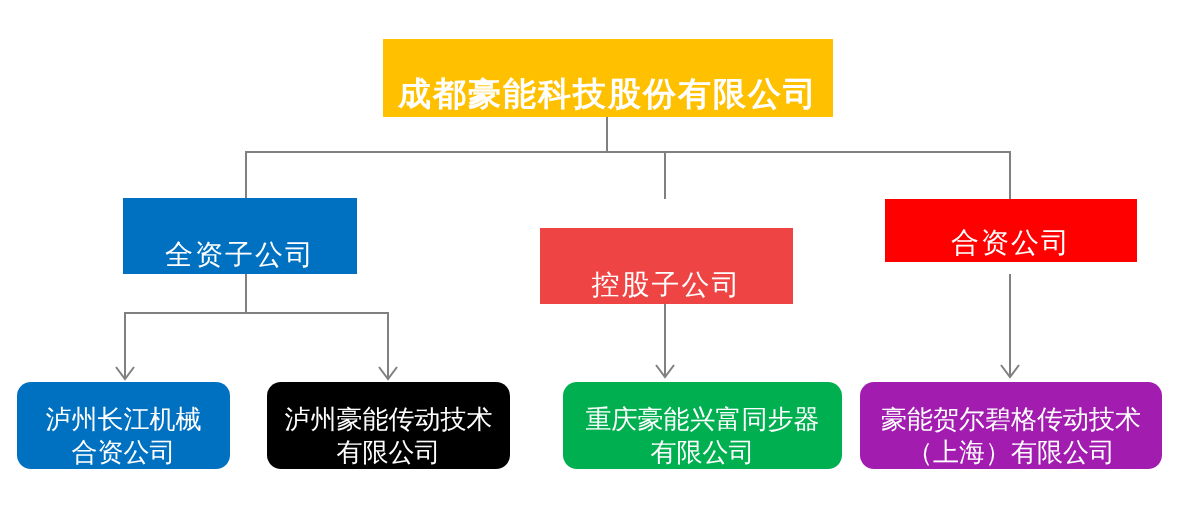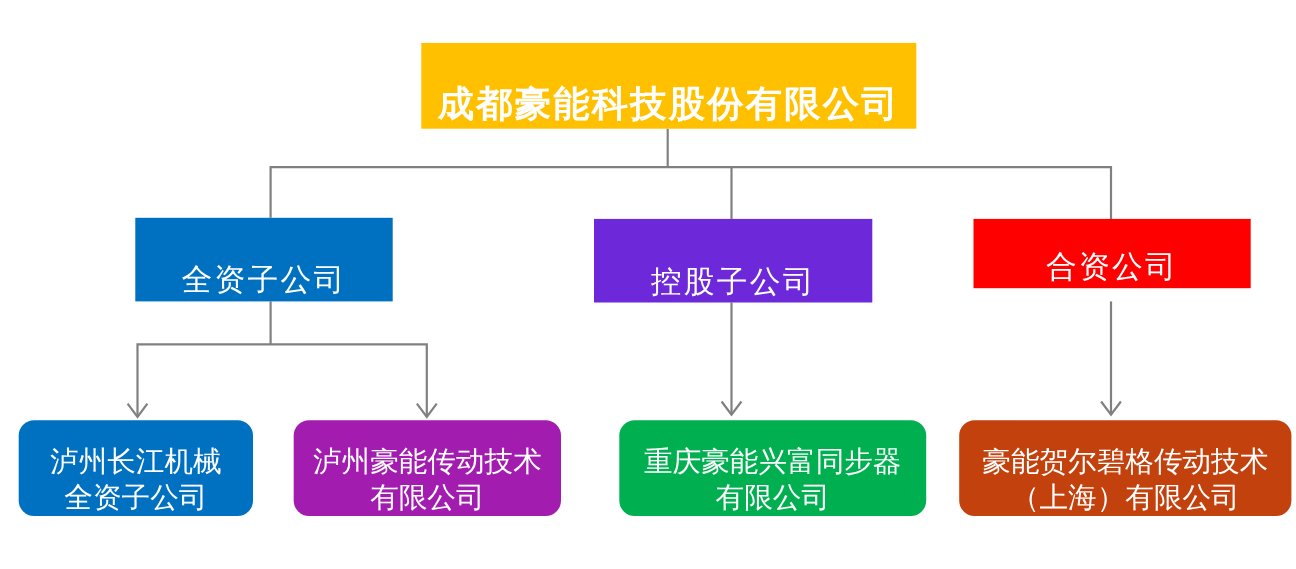--- a/index.html
+++ b/index.html
@@ -82,41 +82,41 @@
   </svg>
 
   <div class="box box-root" id="box-root" style="background-color: rgb(255, 192, 0);">
     <span class="label">成都豪能科技股份有限公司</span>
   </div>
 
   <div class="box box-mid" id="box-cat-0" style="background-color: rgb(0, 112, 192);">
     <span class="label">全资子公司</span>
   </div>
 
-  <div class="box box-mid" id="box-cat-1" style="background-color: #6d28d9;">
+  <div class="box box-mid" id="box-cat-1" style="background-color: #ef4444; margin-top: 29px;">
     <span class="label">控股子公司</span>
   </div>
 
   <div class="box box-mid" id="box-cat-2" style="background-color: rgb(255, 0, 0);">
     <span class="label">合资公司</span>
   </div>
 
   <div class="box box-sub" id="box-sub-0" style="background-color: rgb(0, 112, 192);">
     <span class="label">泸州长江机械
-全资子公司</span>
+合资公司</span>
   </div>
 
-  <div class="box box-sub" id="box-sub-1" style="background-color: #a21caf;">
+  <div class="box box-sub" id="box-sub-1" style="background-color: #000000;">
     <span class="label">泸州豪能传动技术
 有限公司</span>
   </div>
 
   <div class="box box-sub" id="box-sub-2" style="background-color: rgb(0, 176, 80);">
     <span class="label">重庆豪能兴富同步器
 有限公司</span>
   </div>
 
-  <div class="box box-sub" id="box-sub-3" style="background-color: #c2410c; margin-left: 12px;">
+  <div class="box box-sub" id="box-sub-3" style="background-color: #a21caf;">
     <span class="label">豪能贺尔碧格传动技术
 （上海）有限公司</span>
   </div>
 
 </div>
 
 </body></html>

